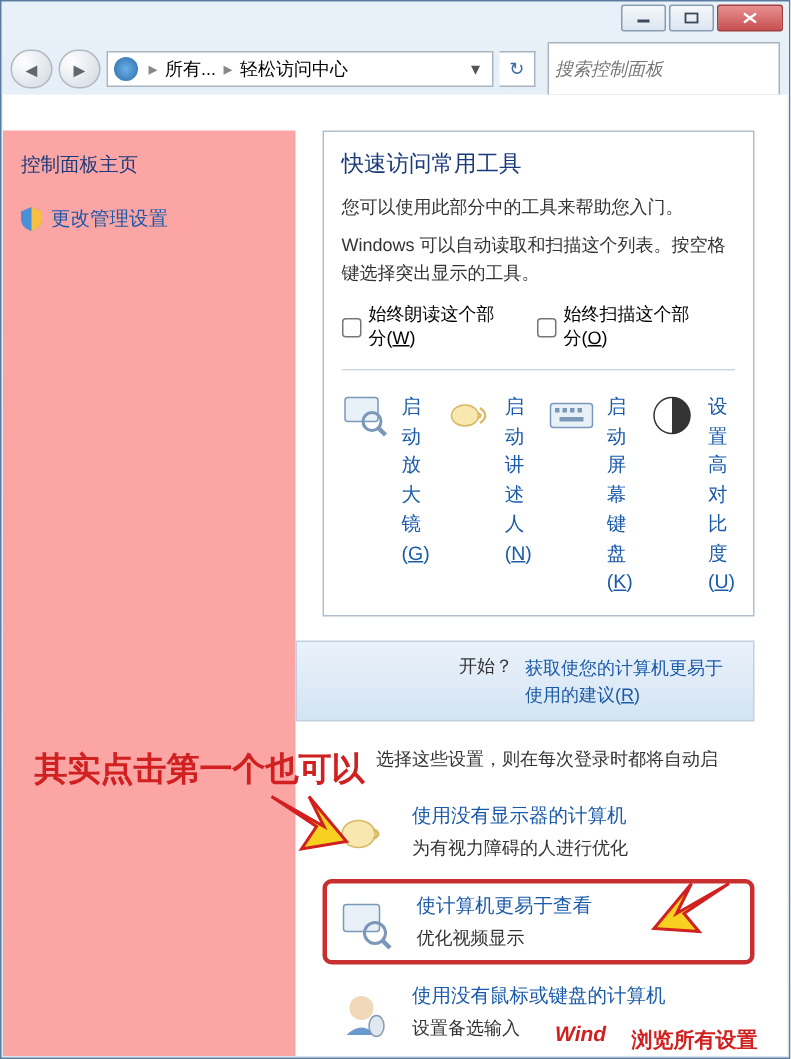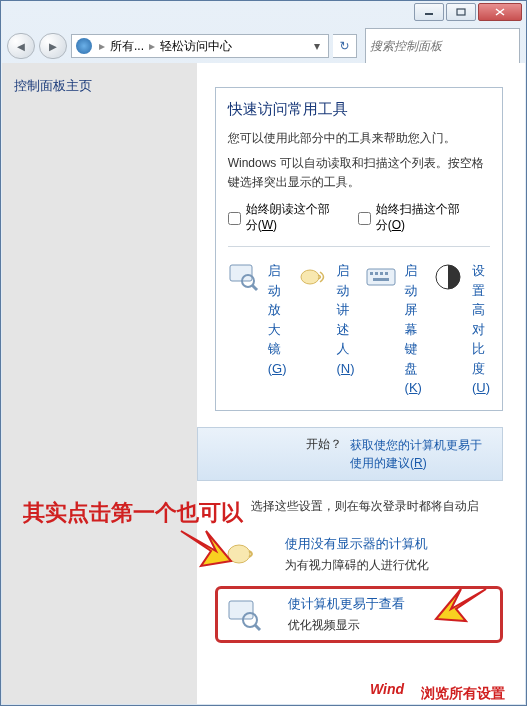--- a/index.html
+++ b/index.html
@@ -20,21 +20,21 @@
 .addrbox .crumb-icon { width: 16px; height: 16px; background: radial-gradient(circle,#6bb0e8,#2a6aa8); border-radius: 50%; margin-right: 4px; }
 .addrbox .crumb { padding: 0 2px; }
 .addrbox .sep { color: #888; padding: 0 3px; }
 .addrbox .drop { margin-left: auto; padding: 0 4px; color: #555; }
 .refresh { width: 24px; height: 24px; border: 1px solid #a8b4c0; border-left: none; background: #fff; display: flex; align-items: center; justify-content: center; color: #3a6aa8; }
 .searchbox { width: 155px; height: 36px; background: #fff; border: 1px solid #a8b4c0; display: flex; align-items: center; padding: 0 4px; margin-left: 4px; }
 .searchbox input { border: none; outline: none; flex: 1; font-size: 12px; font-style: italic; color: #888; background: transparent; }
 
 
 .body { position: absolute; top: 62px; left: 1px; right: 1px; bottom: 1px; background: #fff; display: flex; }
-.sidebar { width: 205px; padding: 14px 12px; background: #e5e5e5; }
+.sidebar { width: 205px; padding: 14px 12px; background: #fca5a5; margin-top: 24px; }
 .sidebar .sbtitle { font-size: 13px; color: #1a3a7a; margin-bottom: 18px; }
 .sidebar .sblink { display: flex; align-items: center; gap: 6px; }
 .sidebar .sblink .shield { width: 14px; height: 16px; }
 .sidebar .sblink a { color: #1a5aaa; text-decoration: none; font-size: 13px; }
 
 .main { flex: 1; position: relative; padding: 24px 0 0 0; }
 .panel { border: 1px solid #b0c0d0; margin: 0 22px 16px 18px; padding: 12px; background: #fff; }
 .panel h2 { font-size: 15px; color: #1a3a7a; font-weight: normal; margin-bottom: 10px; }
 .panel p { font-size: 12px; color: #333; line-height: 1.6; margin-bottom: 6px; }
 .checks { display: flex; gap: 22px; margin-top: 8px; }
@@ -50,21 +50,21 @@
 .gitem .glabel .u { text-decoration: underline; }
 
 .helpstrip { background: linear-gradient(#eaf2fa,#d4e4f4); border: 1px solid #c0d0e0; margin: 0 22px 16px 0; padding: 8px 12px; display: flex; justify-content: flex-end; font-size: 12px; }
 .helpstrip .hleft { color: #333; margin-right: 8px; }
 .helpstrip .hright { color: #1a5aaa; text-align: left; max-width: 140px; line-height: 1.5; }
 
 .section-h { font-size: 15px; color: #1a3a7a; margin: 0 0 10px 18px; }
 .section-p { font-size: 12px; color: #333; margin: 0 22px 14px 54px; line-height: 1.5; }
 
 .listitems { margin: 0 22px 0 18px; }
-.litem { display: flex; gap: 26px; align-items: center; padding: 6px 8px; margin-bottom: 6px; border-radius: 6px; }
+.litem { display: flex; gap: 16px; align-items: flex-end; padding: 6px 8px; margin-bottom: 6px; border-radius: 6px; }
 .litem.circled { border: 3px solid #c83030; }
 .litem .licon { width: 36px; height: 36px; flex-shrink: 0; }
 .litem .ltxt .ltitle { color: #1a5aaa; font-size: 13px; margin-bottom: 4px; }
 .litem .ltxt .ldesc { color: #333; font-size: 12px; }
 
 
 .anno-text { position: absolute; font-size: 22px; font-weight: bold; color: #d02020; white-space: nowrap; }
 .arrow { position: absolute; }
 .watermark { position: absolute; font-size: 14px; font-weight: bold; }
 </style>
@@ -104,20 +104,27 @@
     <div class="refresh">↻</div>
     <div class="searchbox">
       <input placeholder="搜索控制面板" style="">
 
     </div>
   </div>
 
   <div class="body">
     <div class="sidebar">
       <div class="sbtitle">控制面板主页</div>
+      <div class="sblink">
+        <svg class="shield" viewBox="0 0 14 16">
+            <path d="M7 0 L14 3 V8 C14 12 11 15 7 16 C3 15 0 12 0 8 V3 Z" fill="#4a90d8"></path>
+            <path d="M7 0 L14 3 V8 C14 12 11 15 7 16 V0 Z" fill="#f8c040"></path>
+          </svg>
+        <a>更改管理设置</a>
+      </div>
     </div>
 
     <div class="main">
 
       <div class="panel">
         <h2>快速访问常用工具</h2>
         <p>您可以使用此部分中的工具来帮助您入门。</p>
         <p>Windows 可以自动读取和扫描这个列表。按空格键选择突出显示的工具。</p>
         <div class="checks">
           <div class="chk">
@@ -190,20 +197,31 @@
           <svg class="licon" viewBox="0 0 36 36">
               <rect x="3" y="5" width="24" height="18" rx="2" fill="#e8f0f8" stroke="#7a98b8"></rect>
               <circle cx="24" cy="24" r="7" fill="none" stroke="#7a98b8" stroke-width="2"></circle>
               <line x1="29" y1="29" x2="34" y2="34" stroke="#7a98b8" stroke-width="3"></line>
             </svg>
           <div class="ltxt">
             <div class="ltitle">使计算机更易于查看</div>
             <div class="ldesc">优化视频显示</div>
           </div>
         </div>
+        <div class="litem">
+          <svg class="licon" viewBox="0 0 36 36">
+              <circle cx="18" cy="14" r="8" fill="#f0d8b8"></circle>
+              <path d="M8 32 Q18 22 28 32" fill="#6a9ad0"></path>
+              <ellipse cx="28" cy="26" rx="5" ry="7" fill="#e0e8f0" stroke="#8898b0"></ellipse>
+            </svg>
+          <div class="ltxt">
+            <div class="ltitle">使用没有鼠标或键盘的计算机</div>
+            <div class="ldesc">设置备选输入</div>
+          </div>
+        </div>
       </div>
 
     </div>
   </div>
 
   <div class="anno-text" style="left:22px; top:497px;">其实点击第一个也可以</div>
 
   <svg class="arrow" style="left:175px; top:525px;" width="60" height="45">
     <polygon points="5,5 40,25 30,5 55,35 25,40 35,25" fill="#f8d020" stroke="#d02020" stroke-width="2"></polygon>
   </svg>

